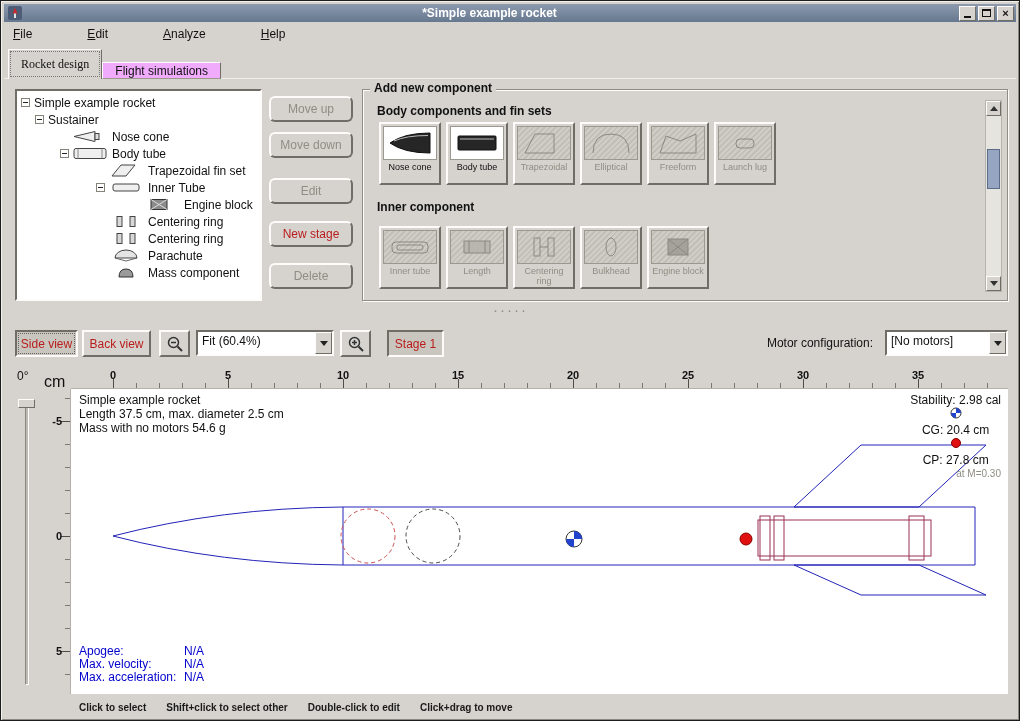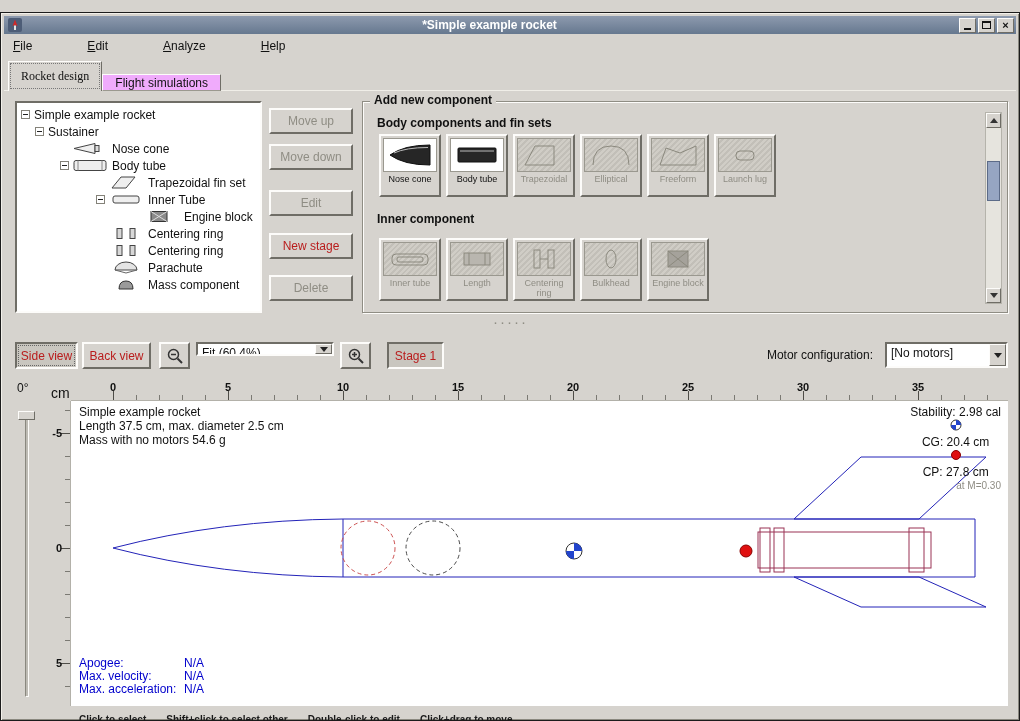--- a/index.html
+++ b/index.html
@@ -2,21 +2,21 @@
 <html><head>
 <meta charset="utf-8">
 <style>
   * { box-sizing: border-box; }
   html,body { margin:0; padding:0; }
   body {
     width:1020px; height:721px; position:relative; overflow:hidden;
     font-family:"Liberation Sans", sans-serif; background:#d6d3ce; color:#111;
   }
   .frame { position:absolute; inset:0; border:1px solid #1c1c1c;
-    box-shadow: inset 1px 1px 0 #f2f0ea, inset -1px -1px 0 #8a887f; margin-top: 12px; }
+    box-shadow: inset 1px 1px 0 #f2f0ea, inset -1px -1px 0 #8a887f; }
 
   
   .titlebar { position:absolute; left:3px; right:3px; top:3px; height:18px;
     background:linear-gradient(180deg,#8d9aae,#66788f);
     display:flex; align-items:center; padding:0 2px; }
   .win-icon { width:14px; height:14px; margin-left:2px; flex:none; }
   .title { flex:1; text-align:center; color:#fff; font-size:12px; font-weight:bold;
     white-space:nowrap; overflow:hidden; }
   .win-btn { width:17px; height:15px; margin-left:2px; background:#d6d3ce; flex:none;
     border:1px solid; border-color:#fdfcfa #6f6d66 #6f6d66 #fdfcfa;
@@ -51,21 +51,21 @@
   .tree-panel { position:absolute; left:14px; top:88px; width:247px; height:212px;
     background:#fff; border:2px solid; border-color:#6f6d66 #fdfcfa #fdfcfa #6f6d66;
     padding:3px 0; overflow:hidden; }
   .tree-row { height:17px; display:flex; align-items:center; font-size:12px; }
   .expander { width:9px; height:9px; border:1px solid #848279; background:#fff;
     position:relative; margin-right:4px; flex:none; }
   .expander::before { content:""; position:absolute; left:1px; top:3px; width:5px; height:1px; background:#222; }
   .tree-icon { margin-right:5px; flex:none; display:flex; }
 
   
-  .act-btn { left:268px; width:84px; height:26px; }
+  .act-btn { left:268px; width:84px; height:26px;border-radius:6px; }
 
   
   .groupbox { position:absolute; left:361px; top:88px; width:646px; height:212px;
     border:1px solid #8f8d84; box-shadow:1px 1px 0 #fdfcfa, inset 1px 1px 0 #fdfcfa; }
   .group-title { position:absolute; left:7px; top:-9px; background:#d6d3ce; padding:0 4px;
     font-weight:bold; font-size:12px; white-space:nowrap; }
   .sec-label { position:absolute; left:14px; font-weight:bold; font-size:12px; }
   .comp-row { position:absolute; left:16px; display:flex; gap:5px; }
   .comp-btn { width:62px; height:63px; background:#d6d3ce; border:2px solid;
     border-color:#fdfcfa #6f6d66 #6f6d66 #fdfcfa;
@@ -102,21 +102,21 @@
     border-color:#fdfcfa #6f6d66 #6f6d66 #fdfcfa;
     display:flex; align-items:center; justify-content:center; flex:none; }
   .motor-label { position:absolute; right:146px; top:335px; font-size:12px; white-space:nowrap; }
 
   
   .rot-label { position:absolute; left:16px; top:368px; font-size:12px; }
   .slider-track { position:absolute; left:24px; top:402px; width:4px; height:282px;
     background:#bdbab3; border:1px solid; border-color:#8a887f #fdfcfa #fdfcfa #8a887f; }
   .slider-thumb { position:absolute; left:17px; top:398px; width:17px; height:9px;
     background:#d6d3ce; border:1px solid; border-color:#fdfcfa #6f6d66 #6f6d66 #fdfcfa; }
-  .corner-unit { position:absolute; left:50px; top:372px; font-size:14px; }
+  .corner-unit { position:absolute; left:43px; top:372px; font-size:16px; }
   .h-ruler { position:absolute; left:70px; top:367px; width:937px; height:21px;
     background-color:#d6d3ce;
     background-image:
       repeating-linear-gradient(90deg,#4f4d48 0 1px,transparent 1px 115px),
       repeating-linear-gradient(90deg,#7b7973 0 1px,transparent 1px 23px);
     background-size:880px 9px, 880px 5px;
     background-repeat:no-repeat,no-repeat;
     background-position:42px bottom, 42px bottom;
     border-bottom:1px solid #b3b1a9; }
   .htick { position:absolute; top:1px; width:24px; text-align:center; font-size:11px; font-weight:bold; }
@@ -404,21 +404,21 @@
 
   <button class="rbtn pressed focusring" style="left:14px; top:329px; width:63px; height:27px;">Side view</button>
   <button class="rbtn" style="left:81px; top:329px; width:69px; height:27px;">Back view</button>
   <button class="rbtn" style="left:158px; top:329px; width:31px; height:27px;">
     <svg width="18" height="18">
         <circle cx="7.5" cy="7.5" r="5" fill="none" stroke="#333" stroke-width="1.5"></circle>
         <line x1="11.5" y1="11.5" x2="16" y2="16" stroke="#333" stroke-width="2"></line>
         <line x1="5" y1="7.5" x2="10" y2="7.5" stroke="#333" stroke-width="1.5"></line>
       </svg>
   </button>
-  <div class="combo" style="left:195px; top:329px; width:138px; height:14px;">
+  <div class="combo" style="left:195px; top:329px; width:138px; height:26px;">
     <span class="cval">Fit (60.4%)</span>
     <span class="cbtn">
         <span class="arrow-down"></span>
       </span>
   </div>
   <button class="rbtn" style="left:339px; top:329px; width:31px; height:27px;">
     <svg width="18" height="18">
         <circle cx="7.5" cy="7.5" r="5" fill="none" stroke="#333" stroke-width="1.5"></circle>
         <line x1="11.5" y1="11.5" x2="16" y2="16" stroke="#333" stroke-width="2"></line>
         <line x1="5" y1="7.5" x2="10" y2="7.5" stroke="#333" stroke-width="1.5"></line>

